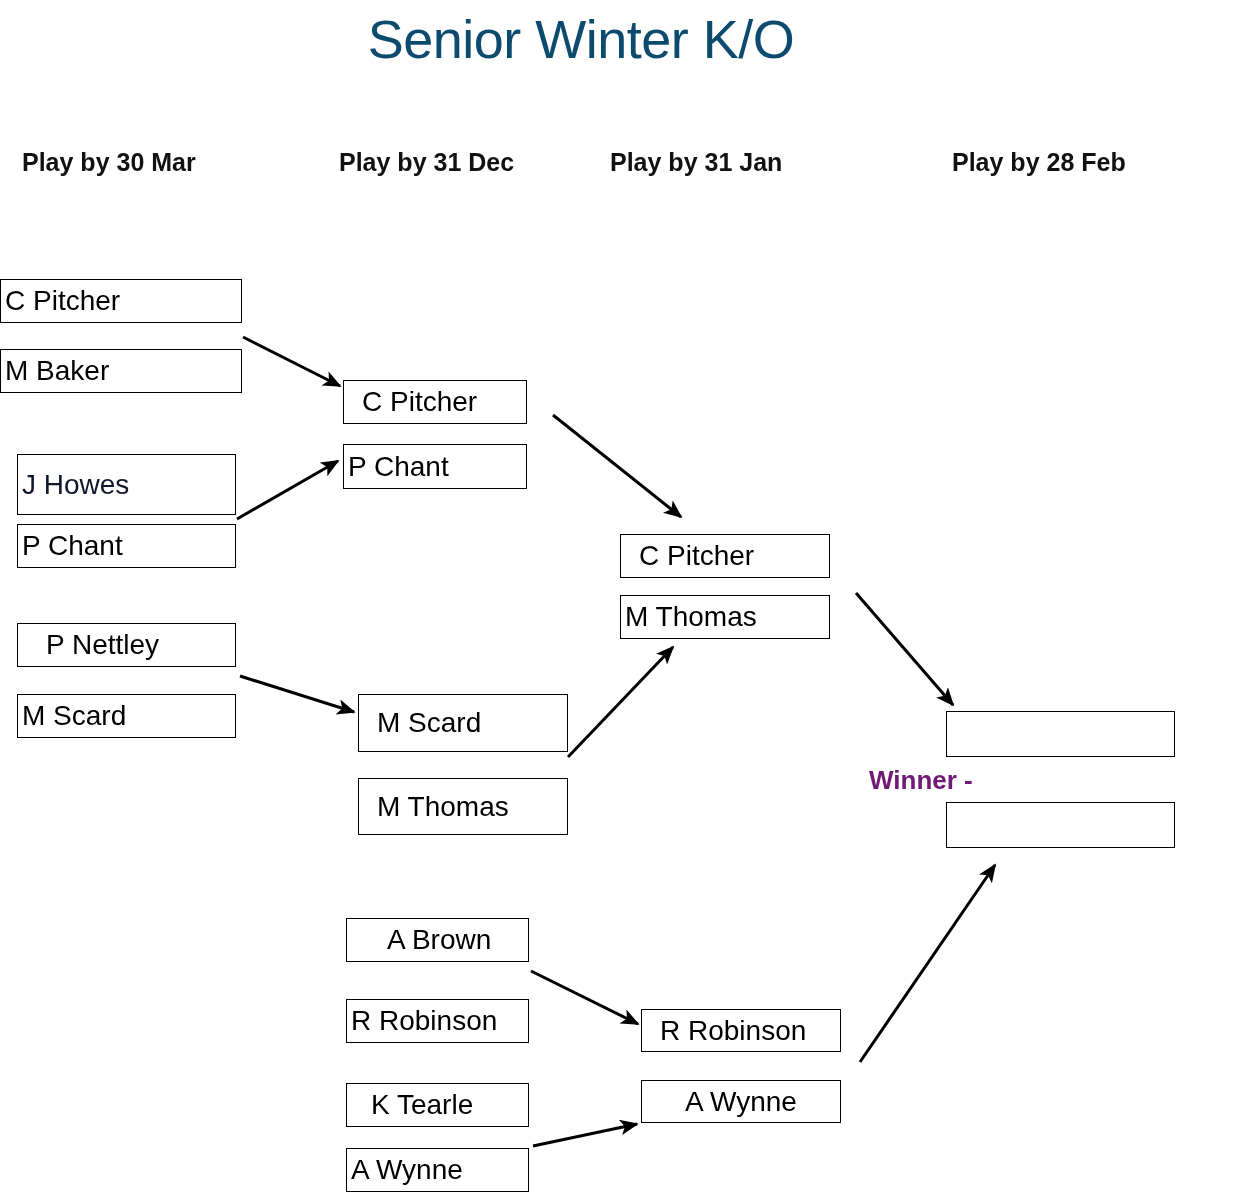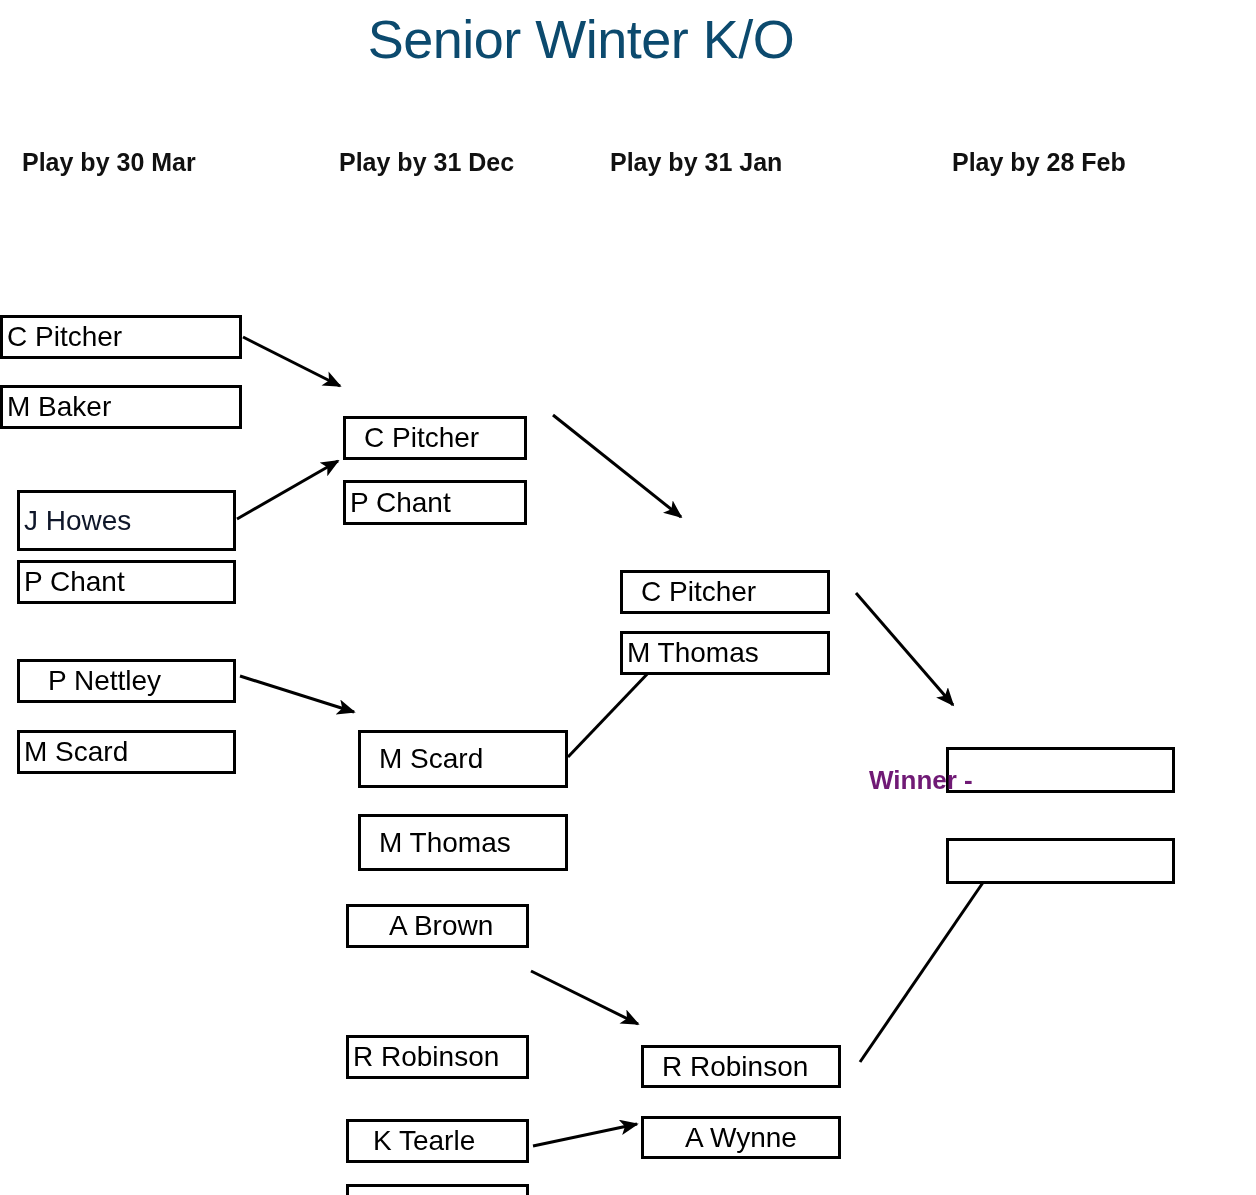--- a/index.html
+++ b/index.html
@@ -42,30 +42,29 @@
   .round-header {
     position: absolute;
     font-size: 25px;
     font-weight: bold;
     color: #111111;
     white-space: nowrap;
   }
   .slot {
     position: absolute;
     box-sizing: border-box;
-    border: 3px solid #0ea5e9;
+    border: 1px solid #0ea5e9;
     background: #ffffff;
     color: #000000;
     font-size: 28px;
     line-height: 1;
     display: flex;
     align-items: center;
     white-space: nowrap;
     overflow: hidden;
-    margin-top: 36px;
   }
   .slot.align-left   { justify-content: flex-start; padding-left: 4px; }
   .slot.align-indent { justify-content: flex-start; padding-left: 18px; }
   .slot.align-center { justify-content: center; }
   .slot.empty        { justify-content: flex-start; }
   .winner-label {
     position: absolute;
     font-size: 26px;
     font-weight: bold;
     color: #701a75;
@@ -102,21 +101,21 @@
       <div class="round-header" style="left: 610px; top: 148px;">Play by 31 Jan</div>
       <div class="round-header" style="left: 952px; top: 148px;">Play by 28 Feb</div>
     </div>
   <div id="slots-layer">
       <div class="slot align-left" style="left: 0px; top: 279px; width: 242px; height: 44px; border-color: rgb(0, 0, 0); color: rgb(0, 0, 0);">C Pitcher</div>
       <div class="slot align-left" style="left: 0px; top: 349px; width: 242px; height: 44px; border-color: rgb(0, 0, 0); color: rgb(0, 0, 0);">M Baker</div>
       <div class="slot align-left" style="left: 17px; top: 454px; width: 219px; height: 61px; border-color: rgb(0, 0, 0); color: #0f172a;">J Howes</div>
       <div class="slot align-left" style="left: 17px; top: 524px; width: 219px; height: 44px; border-color: rgb(0, 0, 0); color: rgb(0, 0, 0);">P Chant</div>
       <div class="slot align-left" style="left: 17px; top: 623px; width: 219px; height: 44px; border-color: rgb(0, 0, 0); color: rgb(0, 0, 0); padding-left: 28px;">P Nettley</div>
       <div class="slot align-left" style="left: 17px; top: 694px; width: 219px; height: 44px; border-color: rgb(0, 0, 0); color: rgb(0, 0, 0);">M Scard</div>
-      <div class="slot align-left" style="left: 346px; top: 868px; width: 183px; height: 44px; border-color: rgb(0, 0, 0); color: rgb(0, 0, 0); padding-left: 40px;">A Brown</div>
+      <div class="slot align-left" style="left: 346px; top: 918px; width: 183px; height: 44px; border-color: rgb(0, 0, 0); color: rgb(0, 0, 0); padding-left: 40px;">A Brown</div>
       <div class="slot align-left" style="left: 346px; top: 999px; width: 183px; height: 44px; border-color: rgb(0, 0, 0); color: rgb(0, 0, 0);">R Robinson</div>
       <div class="slot align-left" style="left: 346px; top: 1083px; width: 183px; height: 44px; border-color: rgb(0, 0, 0); color: rgb(0, 0, 0); padding-left: 24px;">K Tearle</div>
       <div class="slot align-left" style="left: 346px; top: 1148px; width: 183px; height: 44px; border-color: rgb(0, 0, 0); color: rgb(0, 0, 0);">A Wynne</div>
       <div class="slot align-indent" style="left: 343px; top: 380px; width: 184px; height: 44px; border-color: rgb(0, 0, 0); color: rgb(0, 0, 0);">C Pitcher</div>
       <div class="slot align-left" style="left: 343px; top: 444px; width: 184px; height: 45px; border-color: rgb(0, 0, 0); color: rgb(0, 0, 0);">P Chant</div>
       <div class="slot align-indent" style="left: 358px; top: 694px; width: 210px; height: 58px; border-color: rgb(0, 0, 0); color: rgb(0, 0, 0);">M Scard</div>
       <div class="slot align-indent" style="left: 358px; top: 778px; width: 210px; height: 57px; border-color: rgb(0, 0, 0); color: rgb(0, 0, 0);">M Thomas</div>
       <div class="slot align-indent" style="left: 641px; top: 1009px; width: 200px; height: 43px; border-color: rgb(0, 0, 0); color: rgb(0, 0, 0);">R Robinson</div>
       <div class="slot align-center" style="left: 641px; top: 1080px; width: 200px; height: 43px; border-color: rgb(0, 0, 0); color: rgb(0, 0, 0);">A Wynne</div>
       <div class="slot align-indent" style="left: 620px; top: 534px; width: 210px; height: 44px; border-color: rgb(0, 0, 0); color: rgb(0, 0, 0);">C Pitcher</div>

